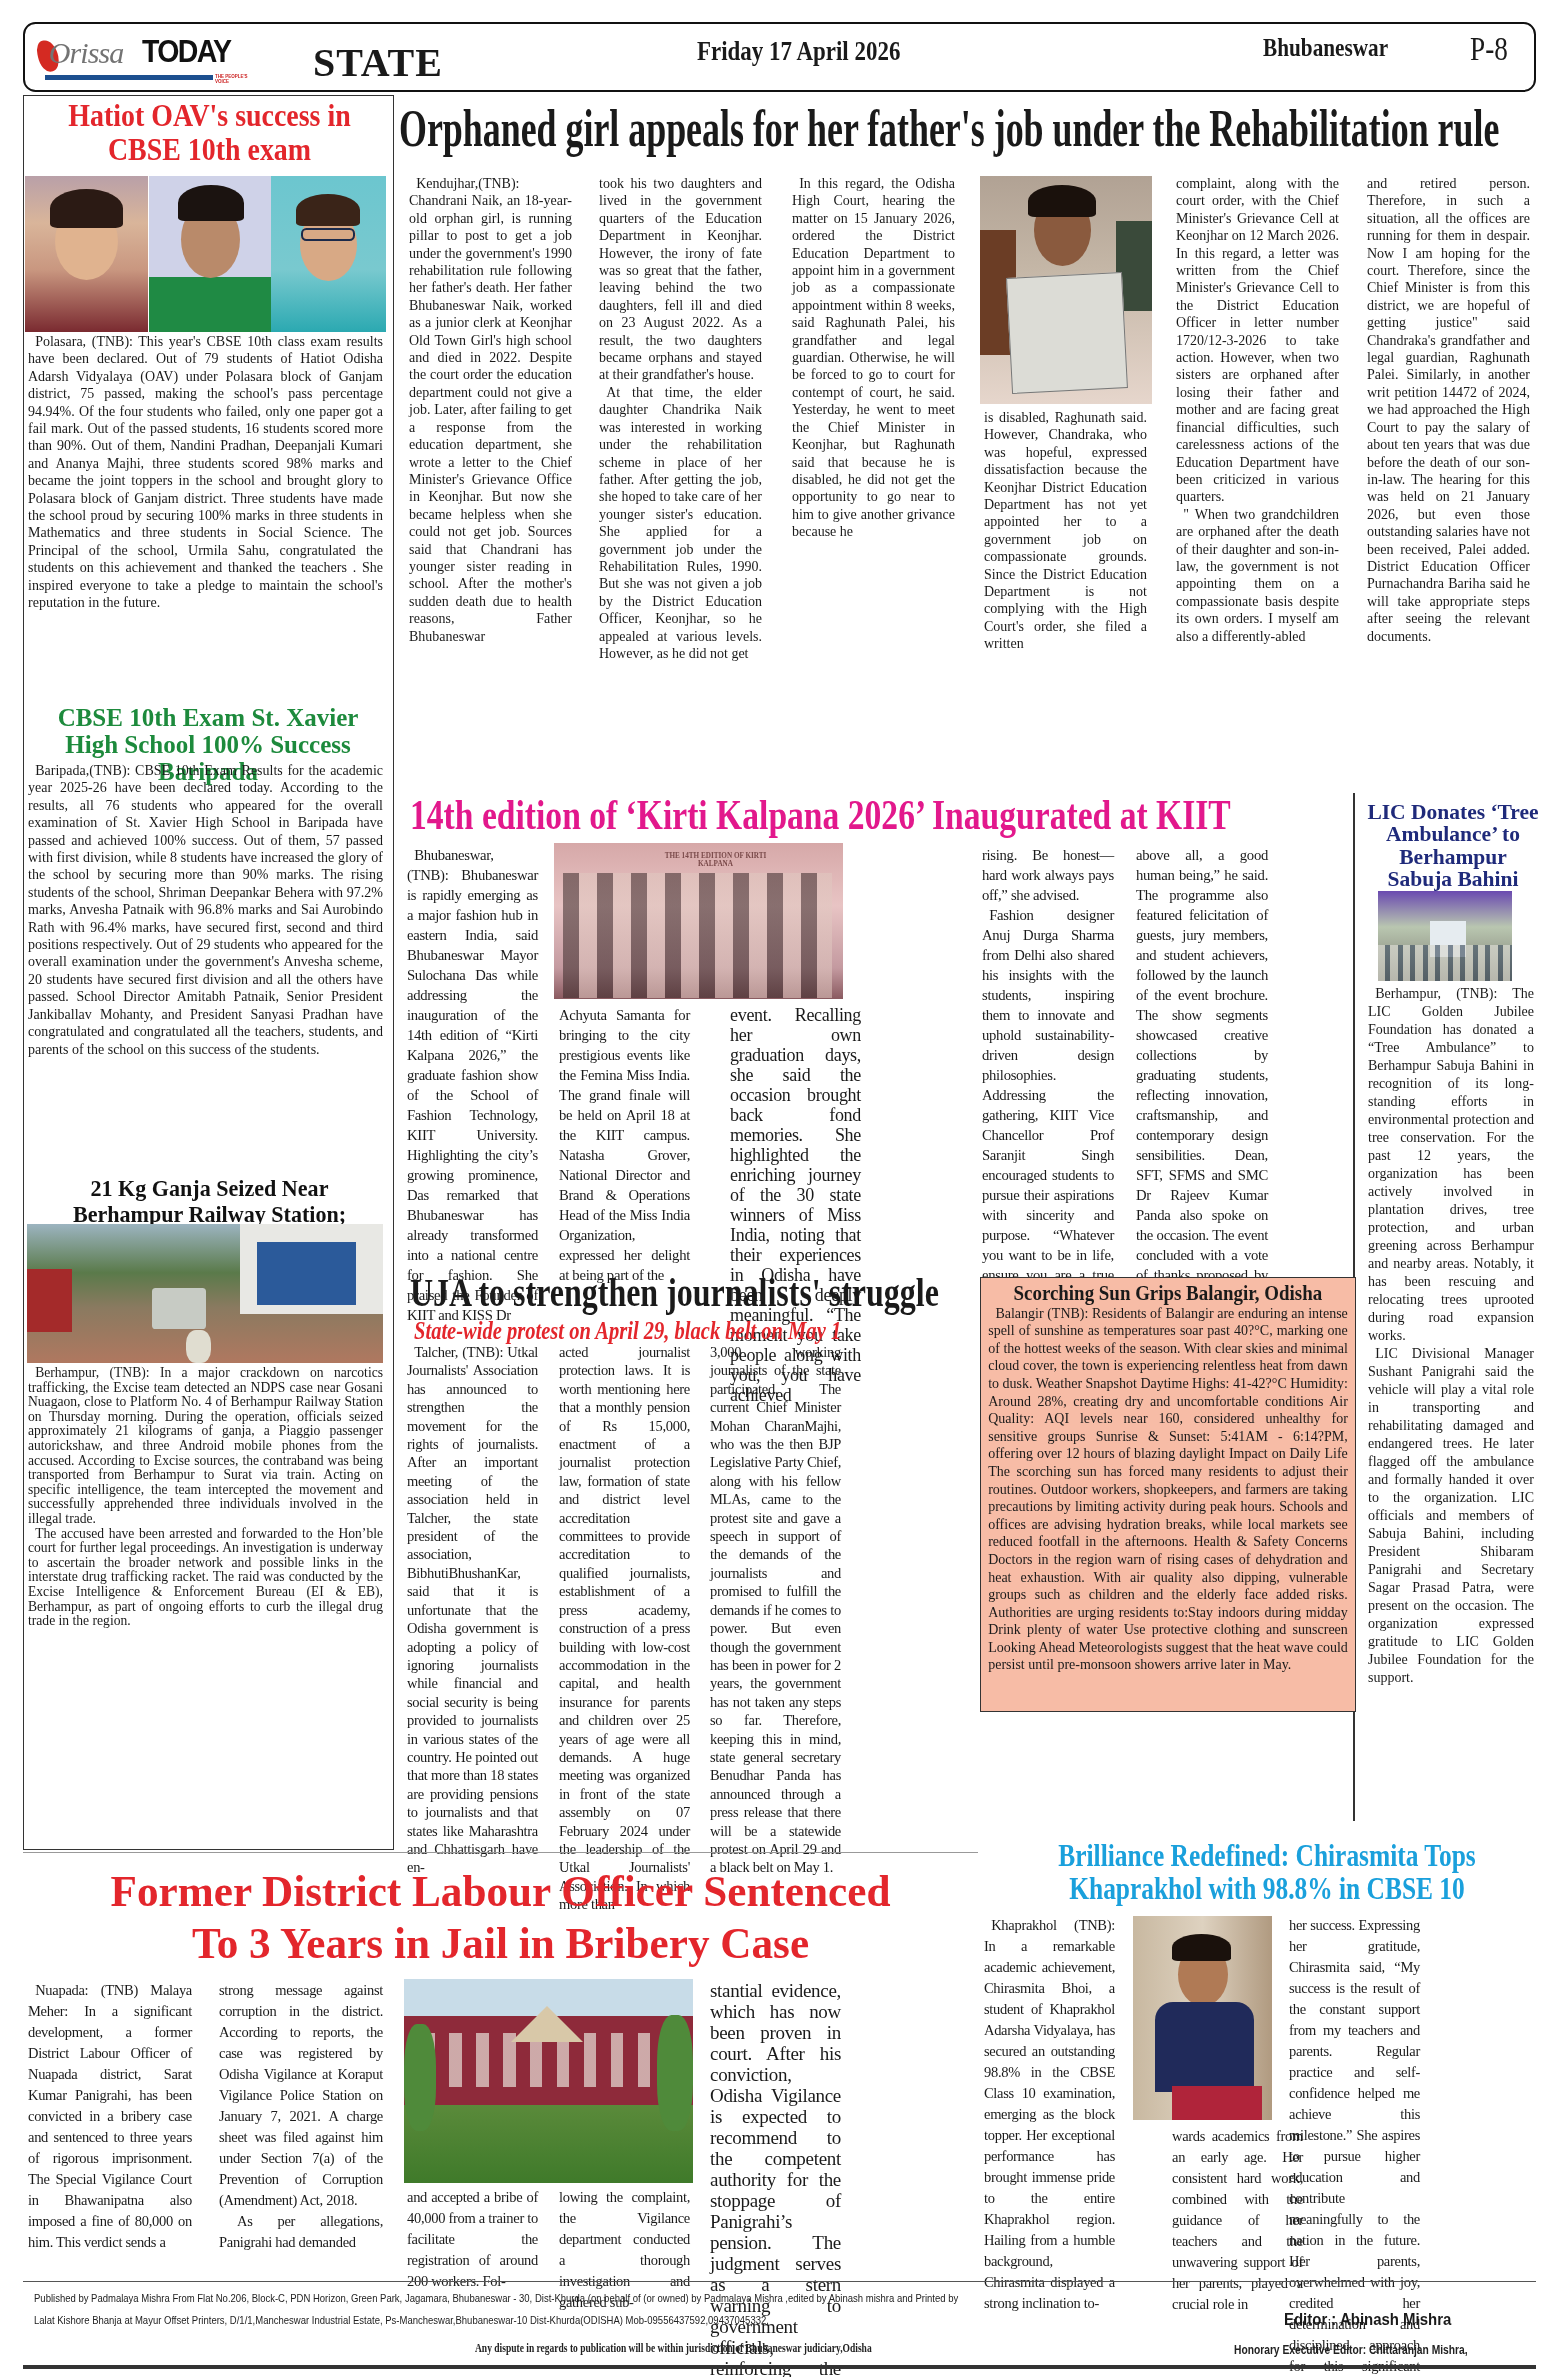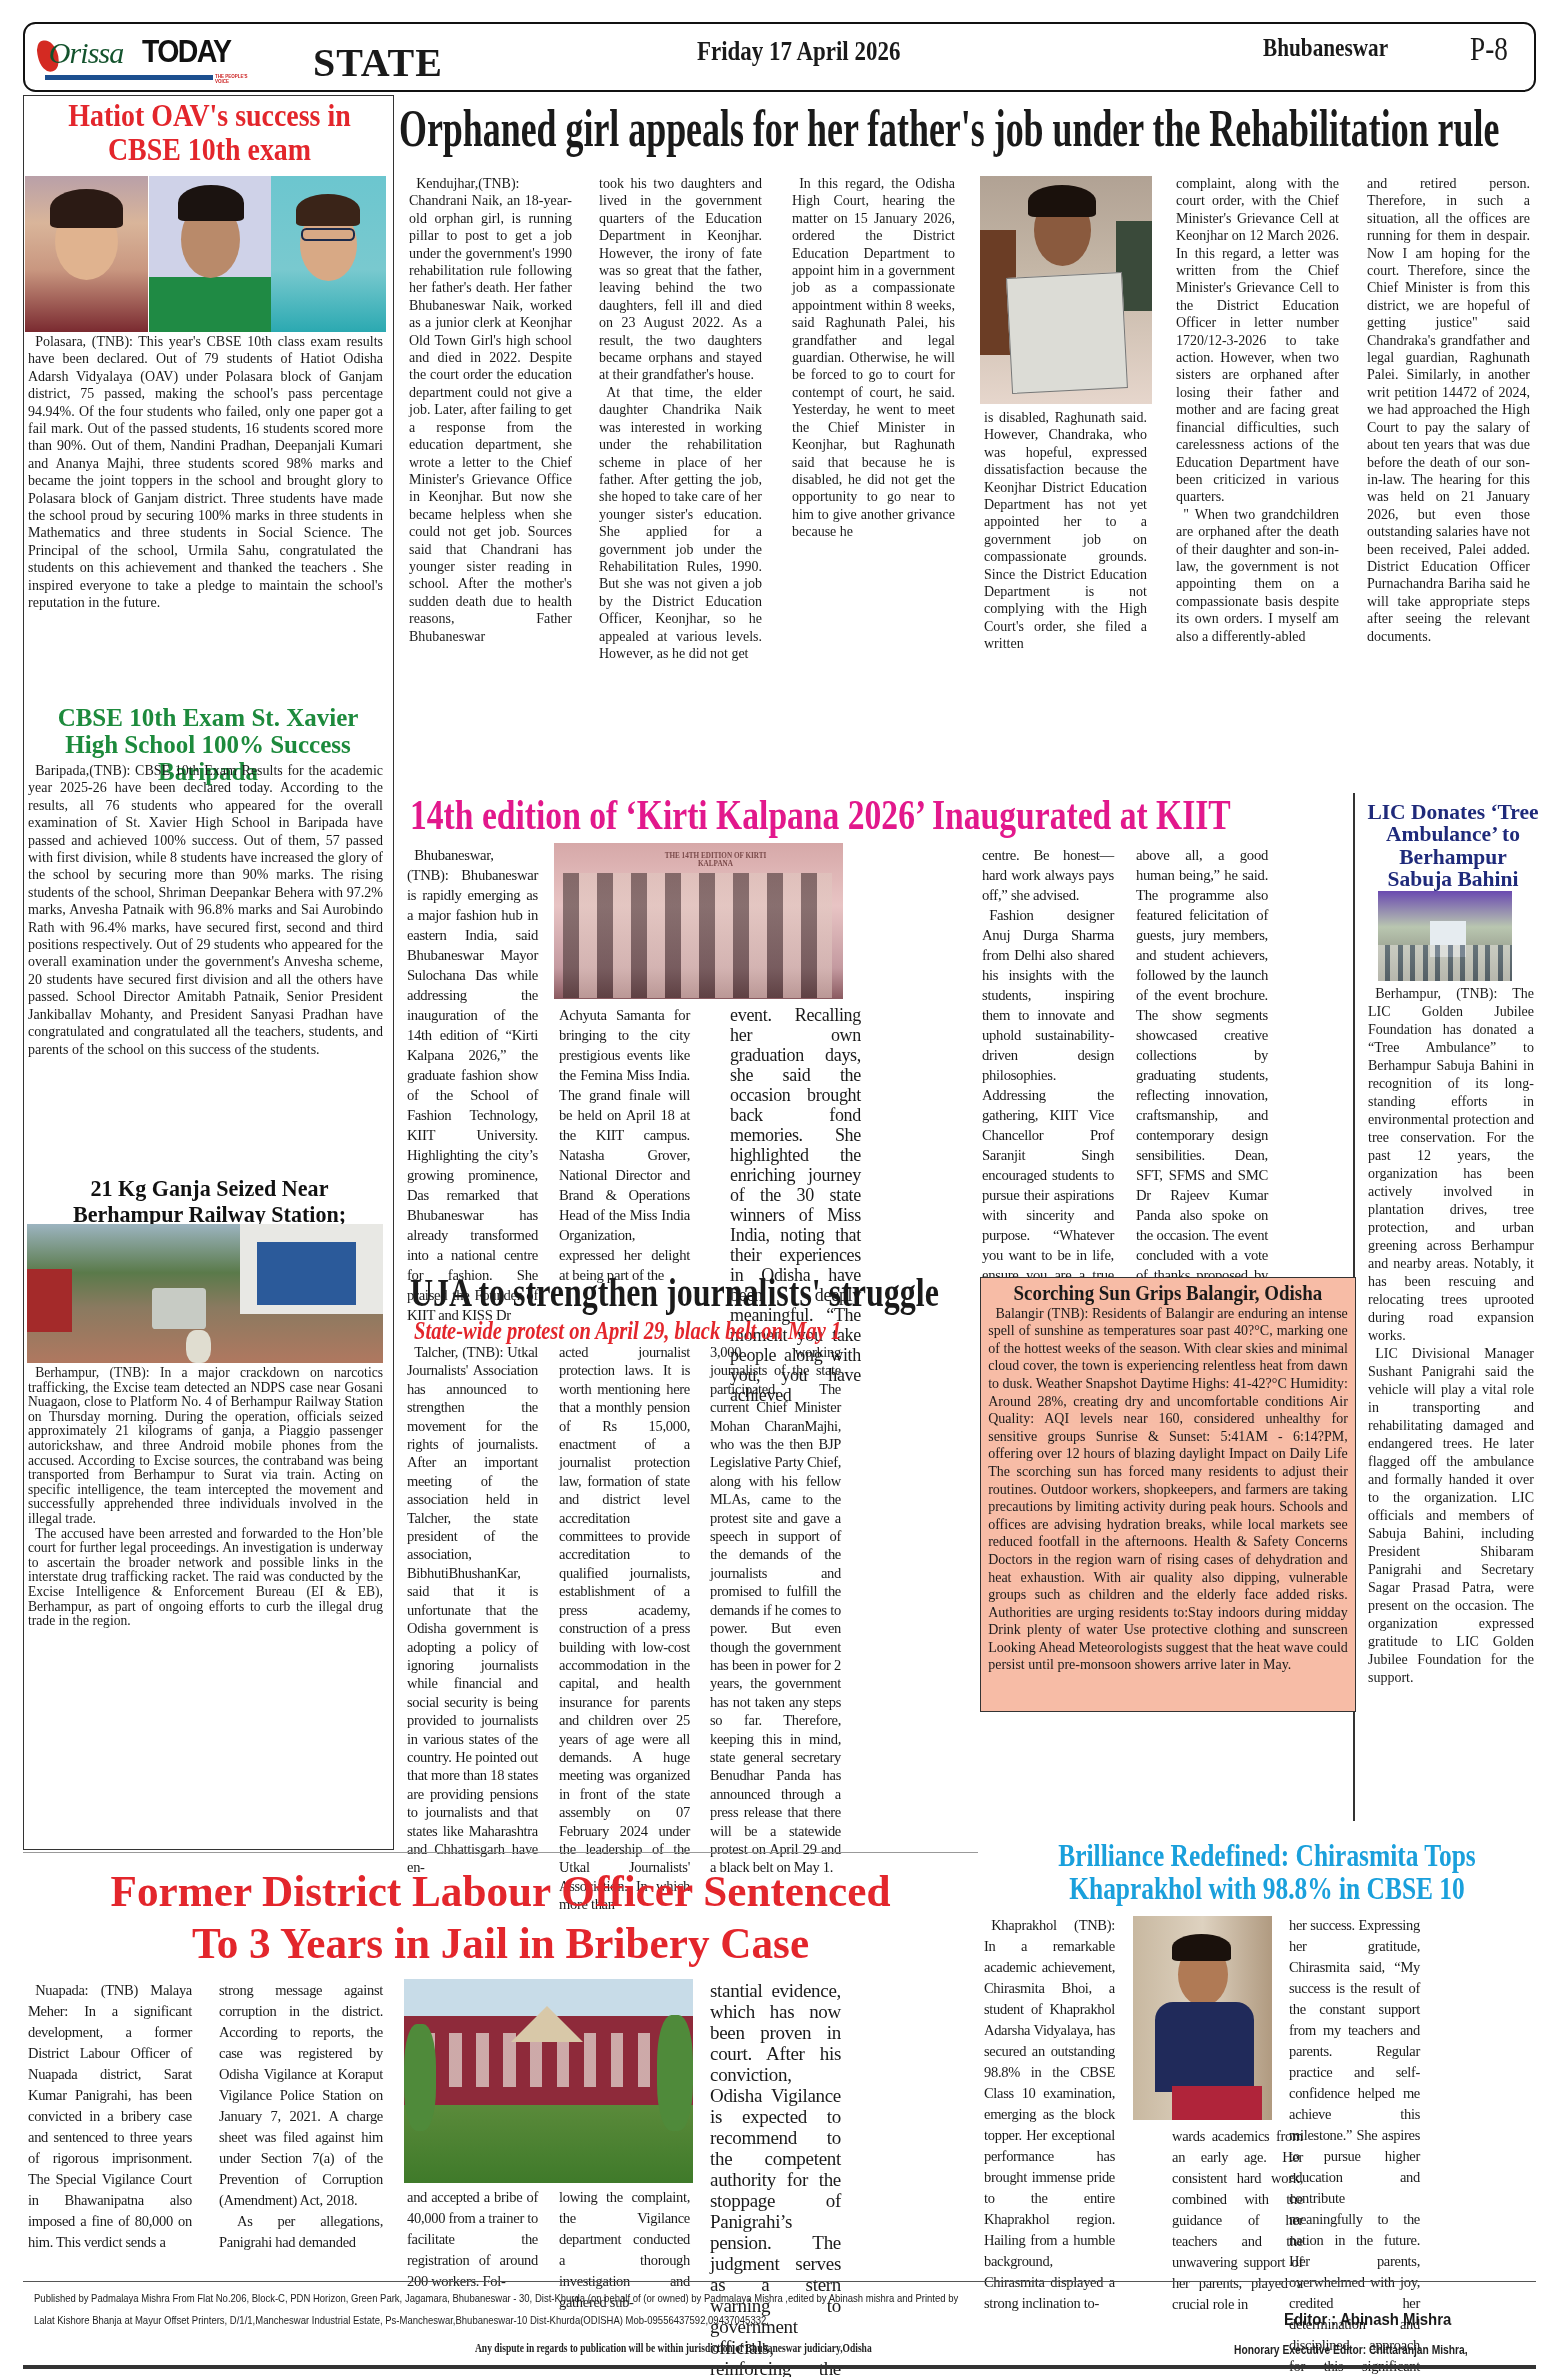--- a/index.html
+++ b/index.html
@@ -8,21 +8,21 @@
 
   .abs { position: absolute; }
   .txt { font-family: "Liberation Serif", serif; font-size: 14px; line-height: 17.4px; text-align: justify; hyphens: auto; }
   .txt p { text-indent: 7.2px; }
   .narrow { font-stretch: condensed; letter-spacing: -0.3px; }
 
   
   .masthead { left: 23px; top: 21.5px; width: 1513px; height: 70px; border: 2.7px solid #111; border-radius: 12.5px; }
   .logo { left: 38px; top: 36px; width: 215px; height: 48px; }
   .logo-map { position: absolute; left: 0; top: 3.6px; width: 19.7px; height: 32px; background: #d42a22; border-radius: 40% 60% 45% 55%; transform: rotate(-12deg); }
-  .logo-orissa { position: absolute; left: 10.7px; top: 0; font-family: "Liberation Serif", serif; font-style: italic; font-size: 30px; color: #14532d; letter-spacing: -0.9px; }
+  .logo-orissa { position: absolute; left: 10.7px; top: 0; font-family: "Liberation Serif", serif; font-style: italic; font-size: 30px; color: #737373; letter-spacing: -0.9px; }
   .logo-today { position: absolute; left: 104px; top: -1.8px; font-family: "Liberation Sans", sans-serif; font-weight: bold; font-size: 31px; color: #111; letter-spacing: -1.8px; transform: scaleX(0.92); transform-origin: left; }
   .logo-bar { position: absolute; left: 7.2px; top: 39px; width: 168px; height: 5.4px; background: #1c4f8f; }
   .logo-tag { position: absolute; left: 177px; top: 38px; font-family: "Liberation Sans", sans-serif; font-size: 4.5px; color: #c22; font-weight: bold; }
   .section-name { left: 313px; top: 39px; font-size: 40px; font-weight: bold; letter-spacing: 0.9px; }
   .date { left: 697px; top: 36px; font-size: 27px; font-weight: bold; transform: scaleX(0.85); transform-origin: left; }
   .city { left: 1263px; top: 34px; font-size: 25px; font-weight: bold; transform: scaleX(0.85); transform-origin: left; }
   .pageno { left: 1470px; top: 30px; font-size: 34px; transform: scaleX(0.8); transform-origin: left; }
 
   
   .leftbox { left: 23px; top: 95px; width: 371px; height: 1755px; border: 1.8px solid #333; }
@@ -135,21 +135,21 @@
   <div style="position:absolute;left:99px;top:9px;width:125px;text-align:center;font-family:'Liberation Serif',serif;font-size:7.2px;color:#7a4a4a;font-weight:bold;">THE 14TH EDITION OF KIRTI KALPANA</div>
   <div style="position:absolute;left:9px;top:30px;width:269px;height:125px;background:repeating-linear-gradient(90deg,#3a2a2a 0 16px,#e0c8c0 16px 34px);opacity:0.55;"></div>
 </div>
 <div class="abs txt narrow" style="left:559px;top:1005px;width:131px;font-size:14.7px;line-height:20px;">
     <p style="text-indent:0">Achyuta Samanta for bringing to the city prestigious events like the Femina Miss India. The grand finale will be held on April 18 at the KIIT campus.  Natasha Grover, National Director and Brand &amp; Operations Head of the Miss India Organization, expressed her delight at being part of the</p>
   </div>
 <div class="abs txt narrow" style="left:730px;top:1005px;width:131px;font-size:18px;line-height:20px;">
     <p style="text-indent:0">event. Recalling her own graduation days, she said the occasion brought back fond memories. She highlighted the enriching journey of the 30 state winners of Miss India, noting that their experiences in Odisha have been deeply meaningful. “The moment you take people along with you, you have achieved</p>
   </div>
 <div class="abs txt narrow" style="left:982px;top:845px;width:132px;font-size:14.7px;line-height:20px;">
-  <p style="text-indent:0">centre. Be honest—hard work always pays off,” she advised.</p>
+  <p style="text-indent:0">rising. Be honest—hard work always pays off,” she advised.</p>
   <p>Fashion designer Anuj Durga Sharma from Delhi also shared his insights with the students, inspiring them to innovate and uphold sustainability-driven design philosophies.  Addressing the gathering, KIIT Vice Chancellor Prof Saranjit Singh encouraged students to pursue their aspirations with sincerity and purpose. “Whatever you want to be in life, ensure you are a true ambassador of KIIT and KISS and,</p>
 </div>
 <div class="abs txt narrow" style="left:1136px;top:845px;width:132px;font-size:14.7px;line-height:20px;">
     <p style="text-indent:0">above all, a good human being,” he said.  The programme also featured felicitation of guests, jury members, and student achievers, followed by the launch of the event brochure. The show segments showcased creative collections by graduating students, reflecting innovation, craftsmanship, and contemporary design sensibilities.  Dean, SFT, SFMS and SMC Dr Rajeev Kumar Panda also spoke on the occasion. The event concluded with a vote of thanks proposed by Prof. Bauri Raula.</p>
   </div>
 
 <div class="abs hl-navy" style="left:1365px;top:801px;width:176px;font-size:21.5px;line-height:22.4px;">LIC Donates ‘Tree Ambulance’ to Berhampur Sabuja Bahini</div>
 <div class="abs photo" style="left:1289px;top:891px;width:0;height:0;"></div>
 <div class="abs photo" style="left:1378px;top:891px;width:134px;height:90px;background:linear-gradient(180deg,#6a4ab0 0%,#b9c6b0 40%,#9aa090 70%,#6a6a5a 100%);">
   <div style="position:absolute;left:52px;top:30px;width:36px;height:36px;background:#e6ecf0;"></div>

